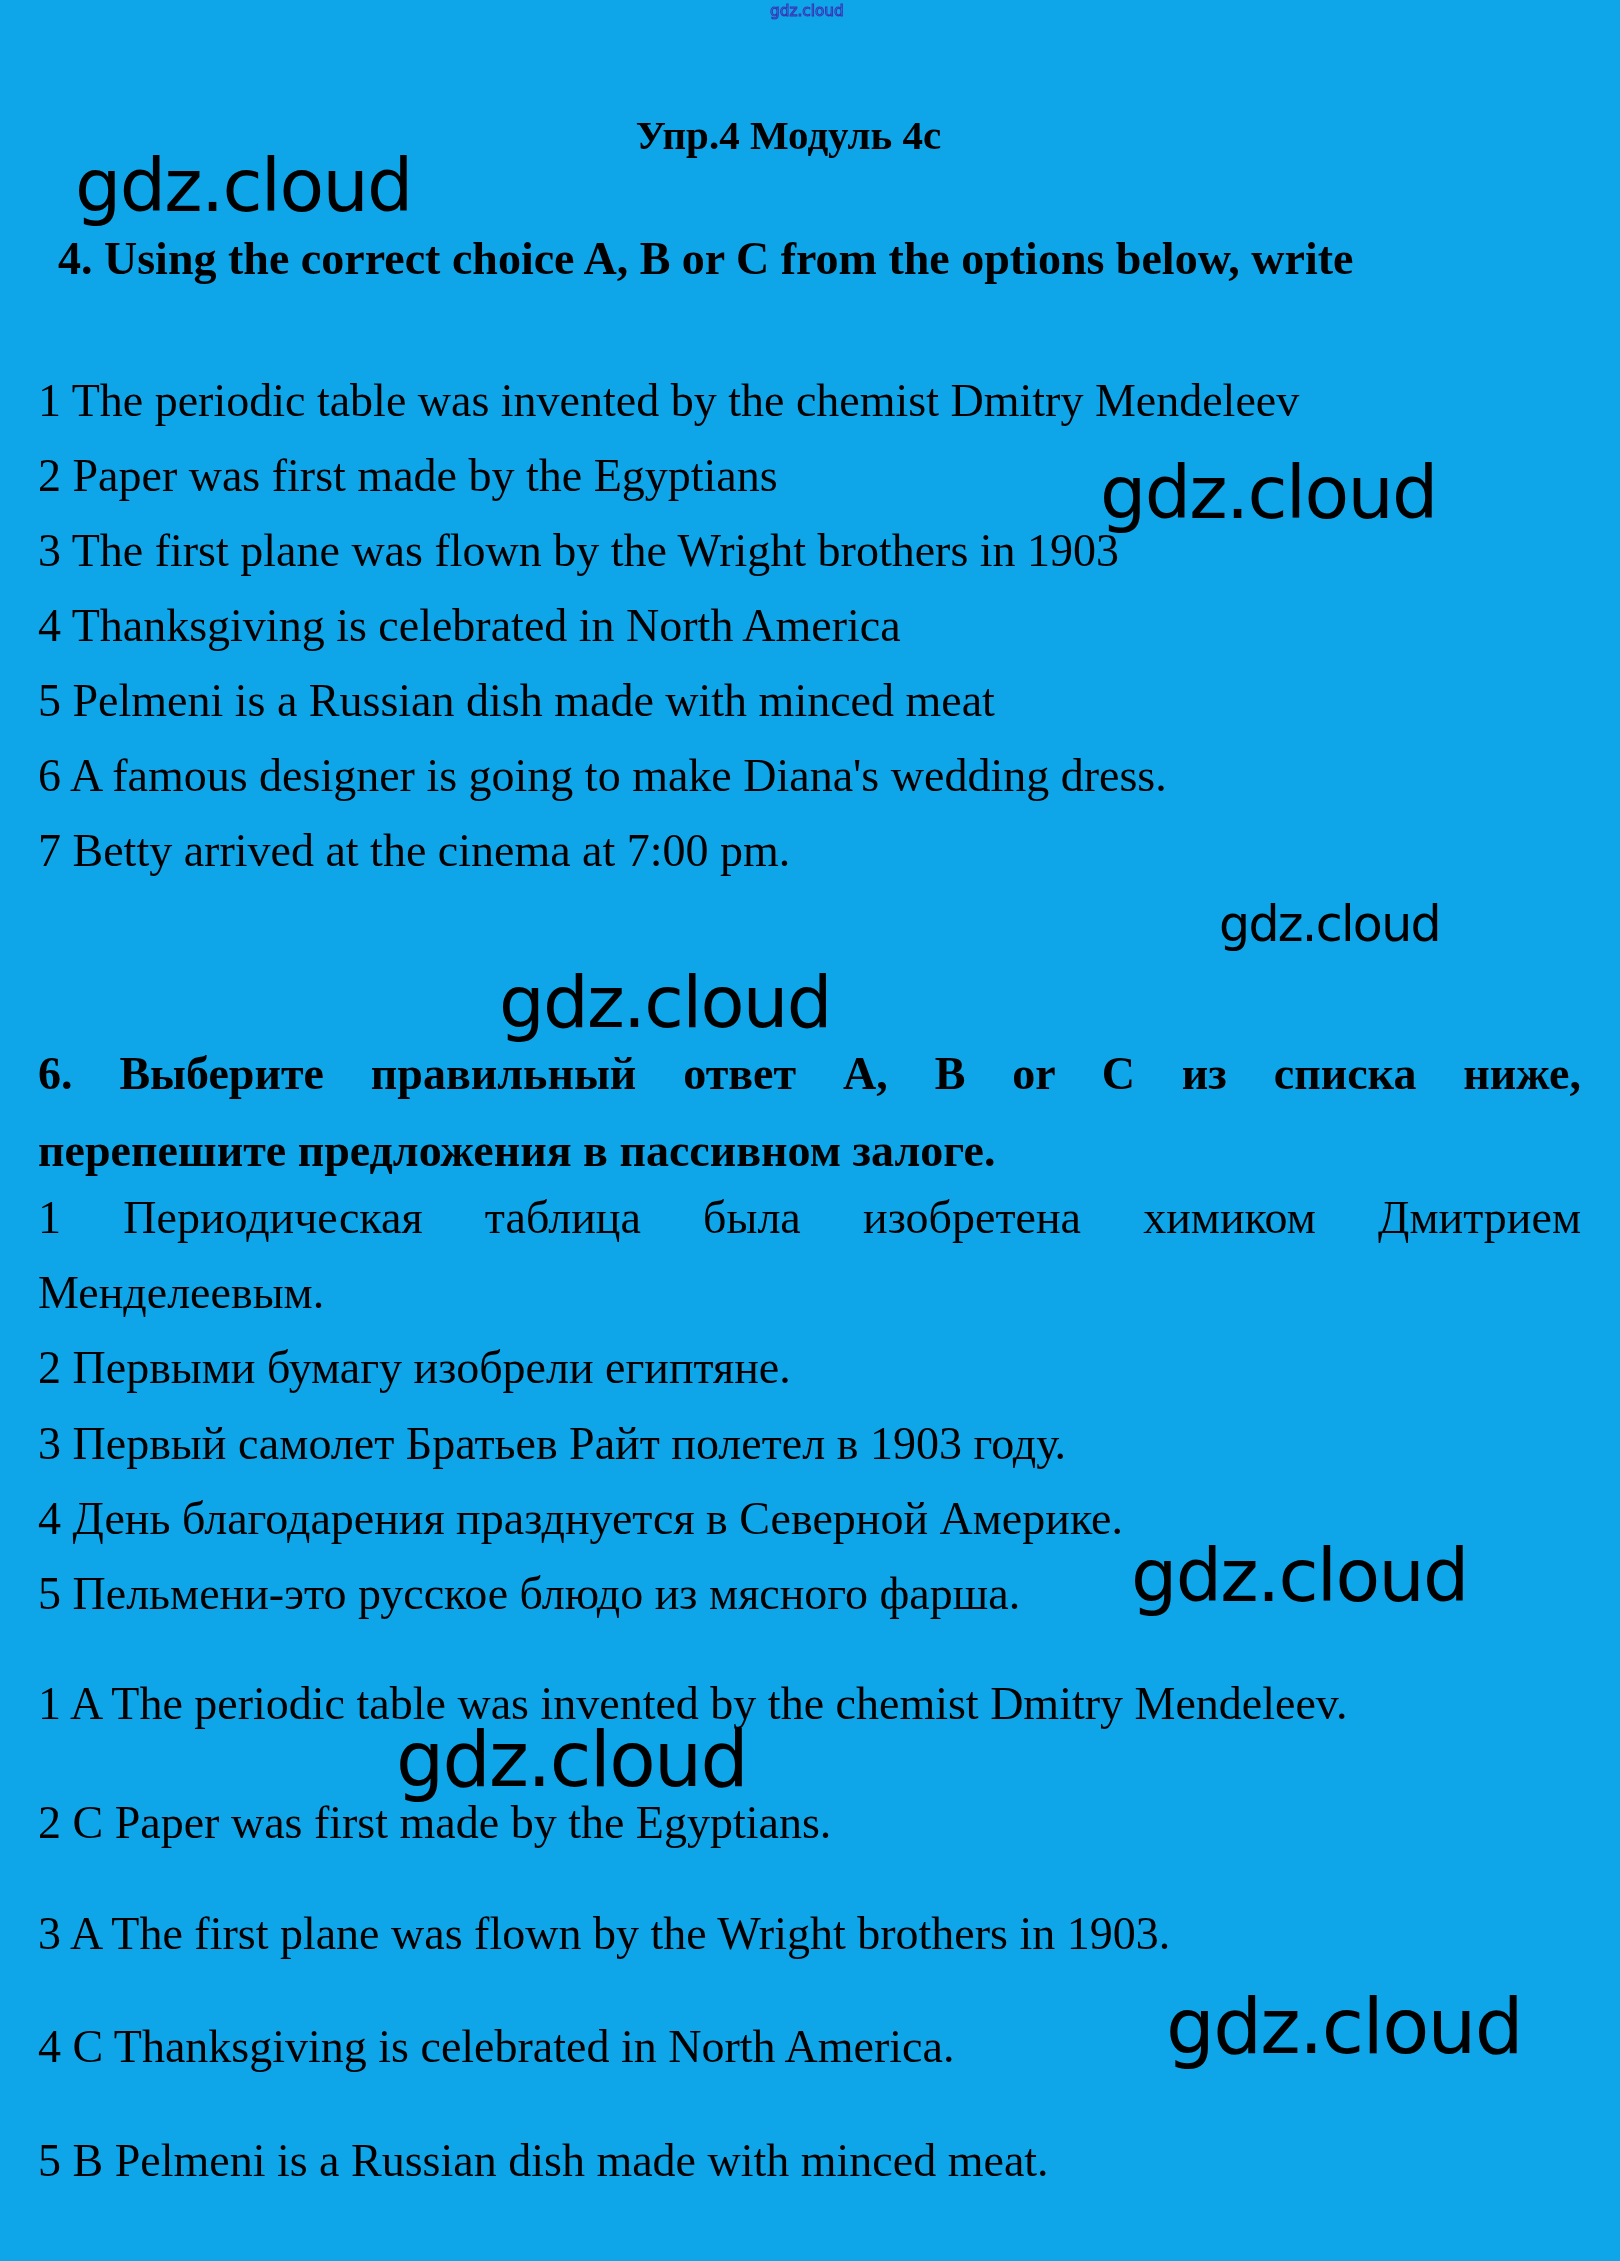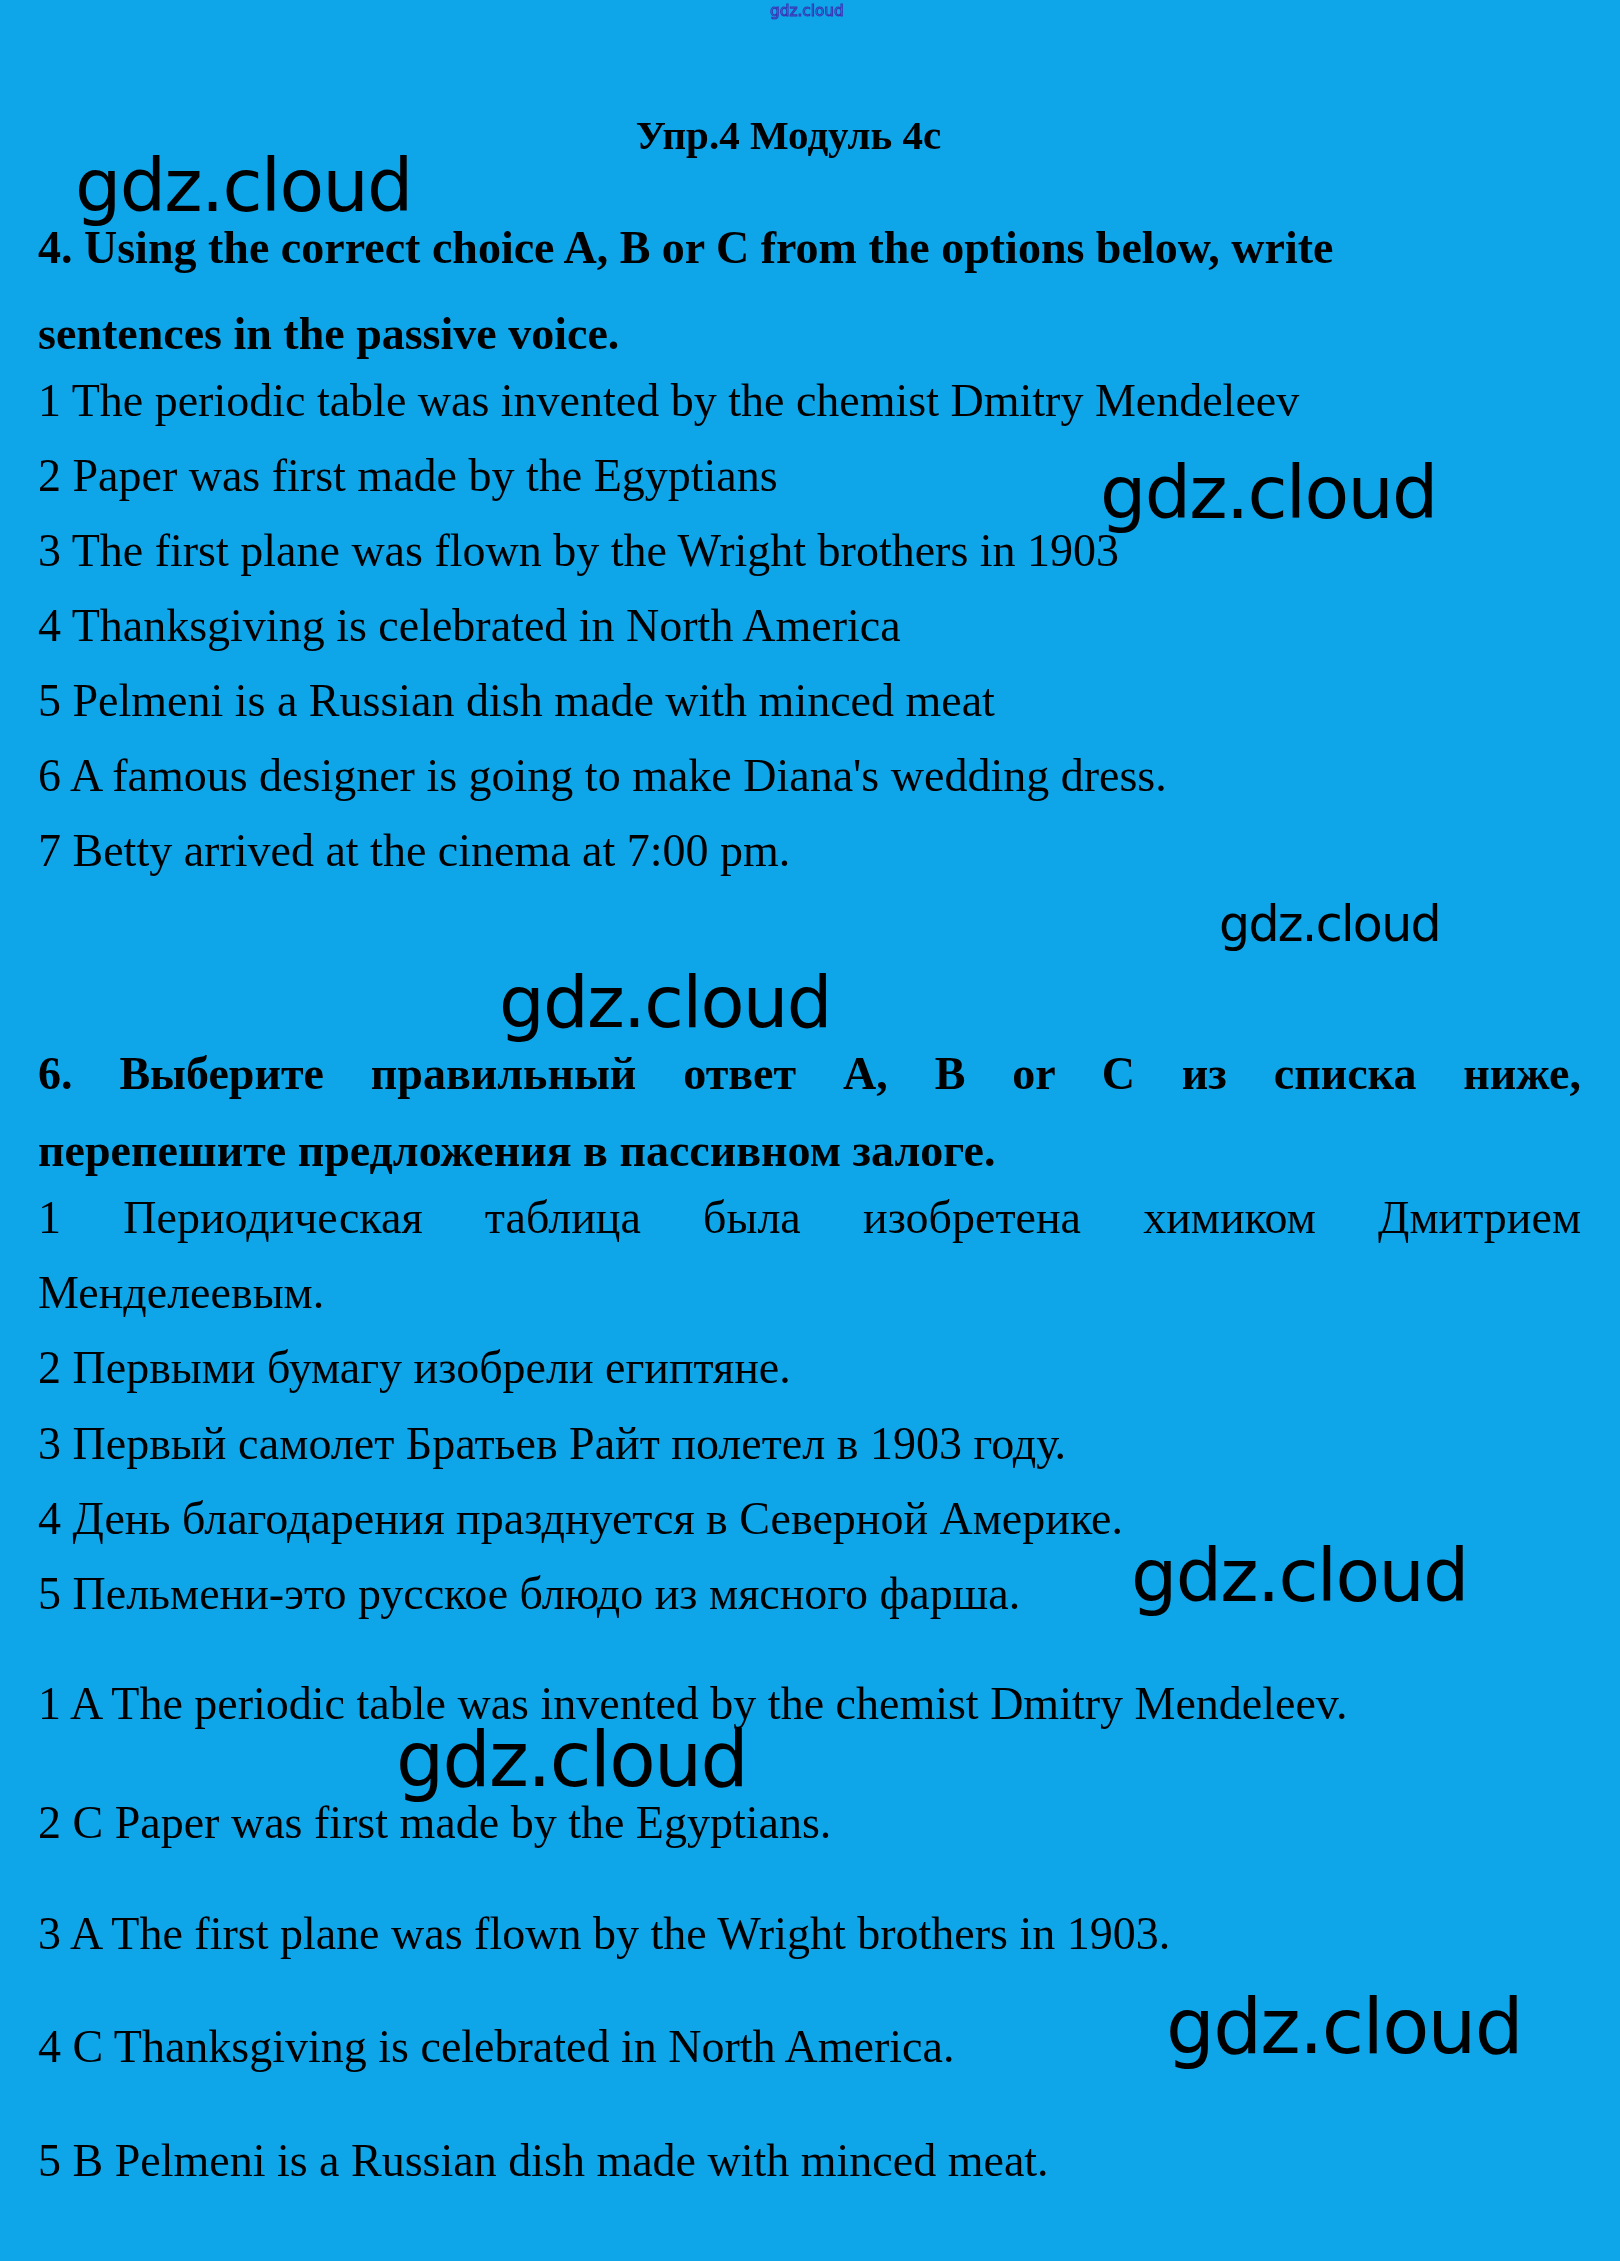--- a/index.html
+++ b/index.html
@@ -60,22 +60,21 @@
   <div class="wm" style="left:75px;top:149px;font-size:73px;">gdz.cloud</div>
   <div class="wm" style="left:1100px;top:456px;font-size:73px;">gdz.cloud</div>
   <div class="wm" style="left:1219px;top:900px;font-size:49px;">gdz.cloud</div>
   <div class="wm" style="left:499px;top:966px;font-size:72px;">gdz.cloud</div>
   <div class="wm" style="left:1131px;top:1539px;font-size:73px;">gdz.cloud</div>
   <div class="wm" style="left:396px;top:1722px;font-size:76px;">gdz.cloud</div>
   <div class="wm" style="left:1166px;top:1988px;font-size:77px;">gdz.cloud</div>
 
   <div class="doc-title">Упр.4 Модуль 4c</div>
 
-  <div class="line bold" style="top:225px;">4. Using the correct choice A, B or C from the options below, write</div>
-  <div class="line bold" style="top:311px;">sentences in the passive voice.</div>
+  <div class="line bold" style="top:236px;margin-left:20px;">4. Using the correct choice A, B or C from the options below, write</div>
 
   <div class="line" style="top:378px;">1 The periodic table was invented by the chemist Dmitry Mendeleev</div>
   <div class="line" style="top:453px;">2 Paper was first made by the Egyptians</div>
   <div class="line" style="top:528px;">3 The first plane was flown by the Wright brothers in 1903</div>
   <div class="line" style="top:603px;">4 Thanksgiving is celebrated in North America</div>
   <div class="line" style="top:678px;">5 Pelmeni is a Russian dish made with minced meat</div>
   <div class="line" style="top:753px;">6 A famous designer is going to make Diana's wedding dress.</div>
   <div class="line" style="top:828px;">7 Betty arrived at the cinema at 7:00 pm.</div>
 
   <div class="line bold just" style="top:1051px;">6. Выберите правильный ответ А, В or С из списка ниже,</div>

